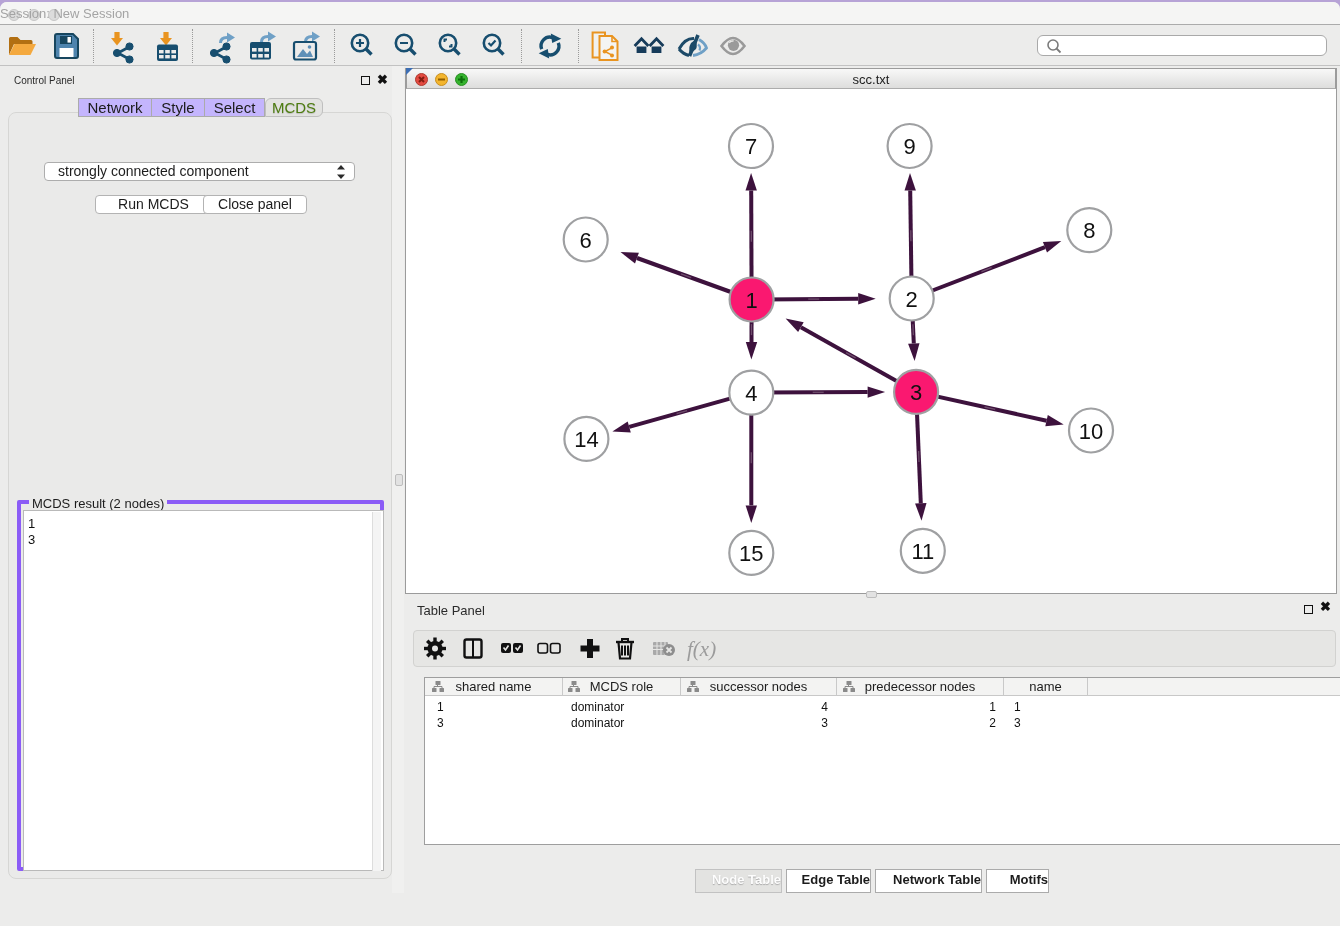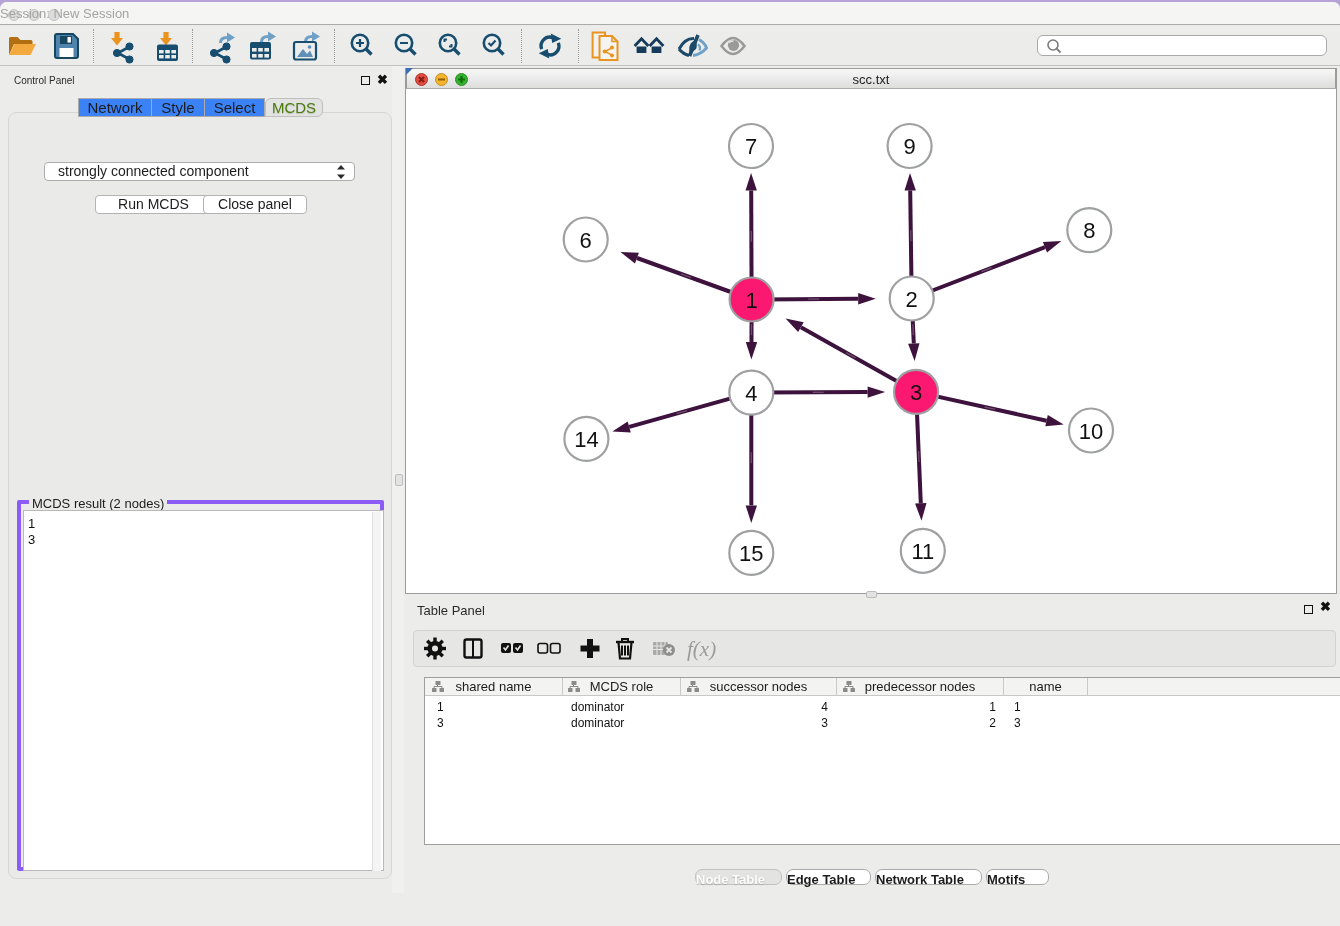--- a/index.html
+++ b/index.html
@@ -9,21 +9,21 @@
 #title{position:absolute;top:4px;left:0;width:1340px;font-size:13px;color:#A4A4A4}
 #toolbar{position:absolute;left:0;top:24px;width:1340px;height:40px;background:#ECECEB;border-bottom:1px solid #C2C2C2}
 .sep{position:absolute;top:3px;height:34px;width:0;border-left:1px dotted #9A9A9A}
 #search{position:absolute;left:1037px;top:9px;width:290px;height:21px;background:#fff;border:1px solid #A9A9A9;border-radius:6px}
 
 #cp{position:absolute;left:0;top:64px;width:404px;height:827px;background:#ECECEB;border-right:1px solid #9E9E9E}
 #cphead{position:absolute;left:14px;top:9px;font-size:10px;color:#2b2b2b}
 .undock{position:absolute;width:9px;height:9px;border:1.6px solid #111}
 .xclose{position:absolute;font-size:13px;font-weight:bold;color:#111}
 .tabrow{position:absolute;top:32px;left:78px;height:20px;z-index:3}
-.tab{position:absolute;top:0;height:19px;background:#3b82f6;border:1px solid #ABABAB;font-size:15px;color:#1c1c1c;text-align:center;line-height:18px}
+.tab{position:absolute;top:0;height:19px;background:#c4b5fd;border:1px solid #ABABAB;font-size:15px;color:#1c1c1c;text-align:center;line-height:18px}
 .tabsel{background:#E3E3E1;color:#4d7c0f;border-radius:6px 6px 6px 0;border-color:#BFBFBF;text-shadow:0 1px 1px #bbb}
 #cpbody{position:absolute;left:8px;top:46px;width:384px;height:767px;background:#EAEAE9;border:1px solid #D6D6D4;border-radius:8px}
 #optlabel{position:absolute;top:27px;width:100%;text-align:center;font-size:14px;color:#1c1c1c}
 #combo{position:absolute;left:35px;top:49px;width:311px;height:19px;background:#fff;border:1px solid #ADADAD;border-radius:4px;font-size:14px;color:#1c1c1c;line-height:17px;padding-left:13px}
 .btn{position:absolute;top:82px;height:19px;background:#fff;border:1px solid #B3B3B3;border-radius:4px;font-size:14px;color:#1c1c1c;text-align:center;line-height:17px}
 #fieldset{position:absolute;left:8px;top:387px;width:367px;height:371px;border:4px solid #8b5cf6;border-radius:2px}
 #fslegend{position:absolute;left:8px;top:-8px;background:#EAEAE9;padding:0 3px;font-size:13px;color:#1c1c1c}
 #fswhite{position:absolute;left:2px;top:6px;width:361px;height:361px;background:#fff;border:1px solid #B9B9B9}
 #fstext{position:absolute;left:4px;top:5px;font-size:13px;color:#111;line-height:16px}
 #fsscroll{position:absolute;right:2px;top:1px;width:9px;height:359px;background:#F4F4F4;border-left:1px solid #DDD}
@@ -39,21 +39,21 @@
 #hhandle{position:absolute;left:866px;top:589px;width:11px;height:7px;background:#E2E2E2;border:1px solid #BDBDBD;border-radius:2px}
 
 #tp{position:absolute;left:405px;top:598px;width:935px;height:293px;background:#ECECEB}
 #tphead{position:absolute;left:12px;top:3px;font-size:13px;color:#2b2b2b}
 #tptools{position:absolute;left:8px;top:30px;width:923px;height:37px;background:#E6E6E4;border:1px solid #D2D2D0;border-radius:4px}
 #tbl{position:absolute;left:19px;top:77px;width:923px;height:168px;background:#fff;border:1px solid #9E9E9E}
 #tblhead{position:absolute;left:0;top:0;width:921px;height:18px;background:#F3F3F2;border-bottom:1px solid #C8C8C8}
 .th{position:absolute;top:0;height:18px;border-right:1px solid #C9C9C9;font-size:13px;color:#1c1c1c;text-align:center;line-height:17px}
 .td{position:absolute;font-size:12px;color:#111;height:16px;line-height:16px}
 #tbltabs{position:absolute;left:0;top:269px;width:935px;height:24px}
-.btab{position:absolute;top:0;height:16px;background:#fff;border:1px solid #ABABAB;border-radius:7px;font-size:13px;font-weight:bold;color:#1c1c1c;text-align:left;line-height:19px}
+.btab{position:absolute;top:0;height:24px;background:#fff;border:1px solid #ABABAB;border-radius:0;font-size:13px;font-weight:bold;color:#1c1c1c;text-align:right;line-height:19px}
 .btabsel{background:#E3E3E1;color:#FDFDFD;text-shadow:0 1px 1px #aaa;border-color:#C2C2C2}
 
 #status{position:absolute;left:0;top:889px;width:1340px;height:35px;background:#ECECEB;border-top:1px solid #C6C6C6}
 #listbtn{position:absolute;left:11px;top:6px;width:27px;height:26px;background:#FDFDFD;border:1px solid #9E9E9E;border-radius:3px}
 #membtn{position:absolute;left:1254px;top:8px;width:68px;height:24px;background:#FDFDFD;border:1px solid #A5A5A5;border-radius:4px;font-size:12px;color:#111;line-height:22px;padding-left:20px}
 </style></head><body>
 <div id="win">
 <div id="titlebar">
  <div class="tl" style="left:8px"></div>
       <div class="tl" style="left:28px"></div>

